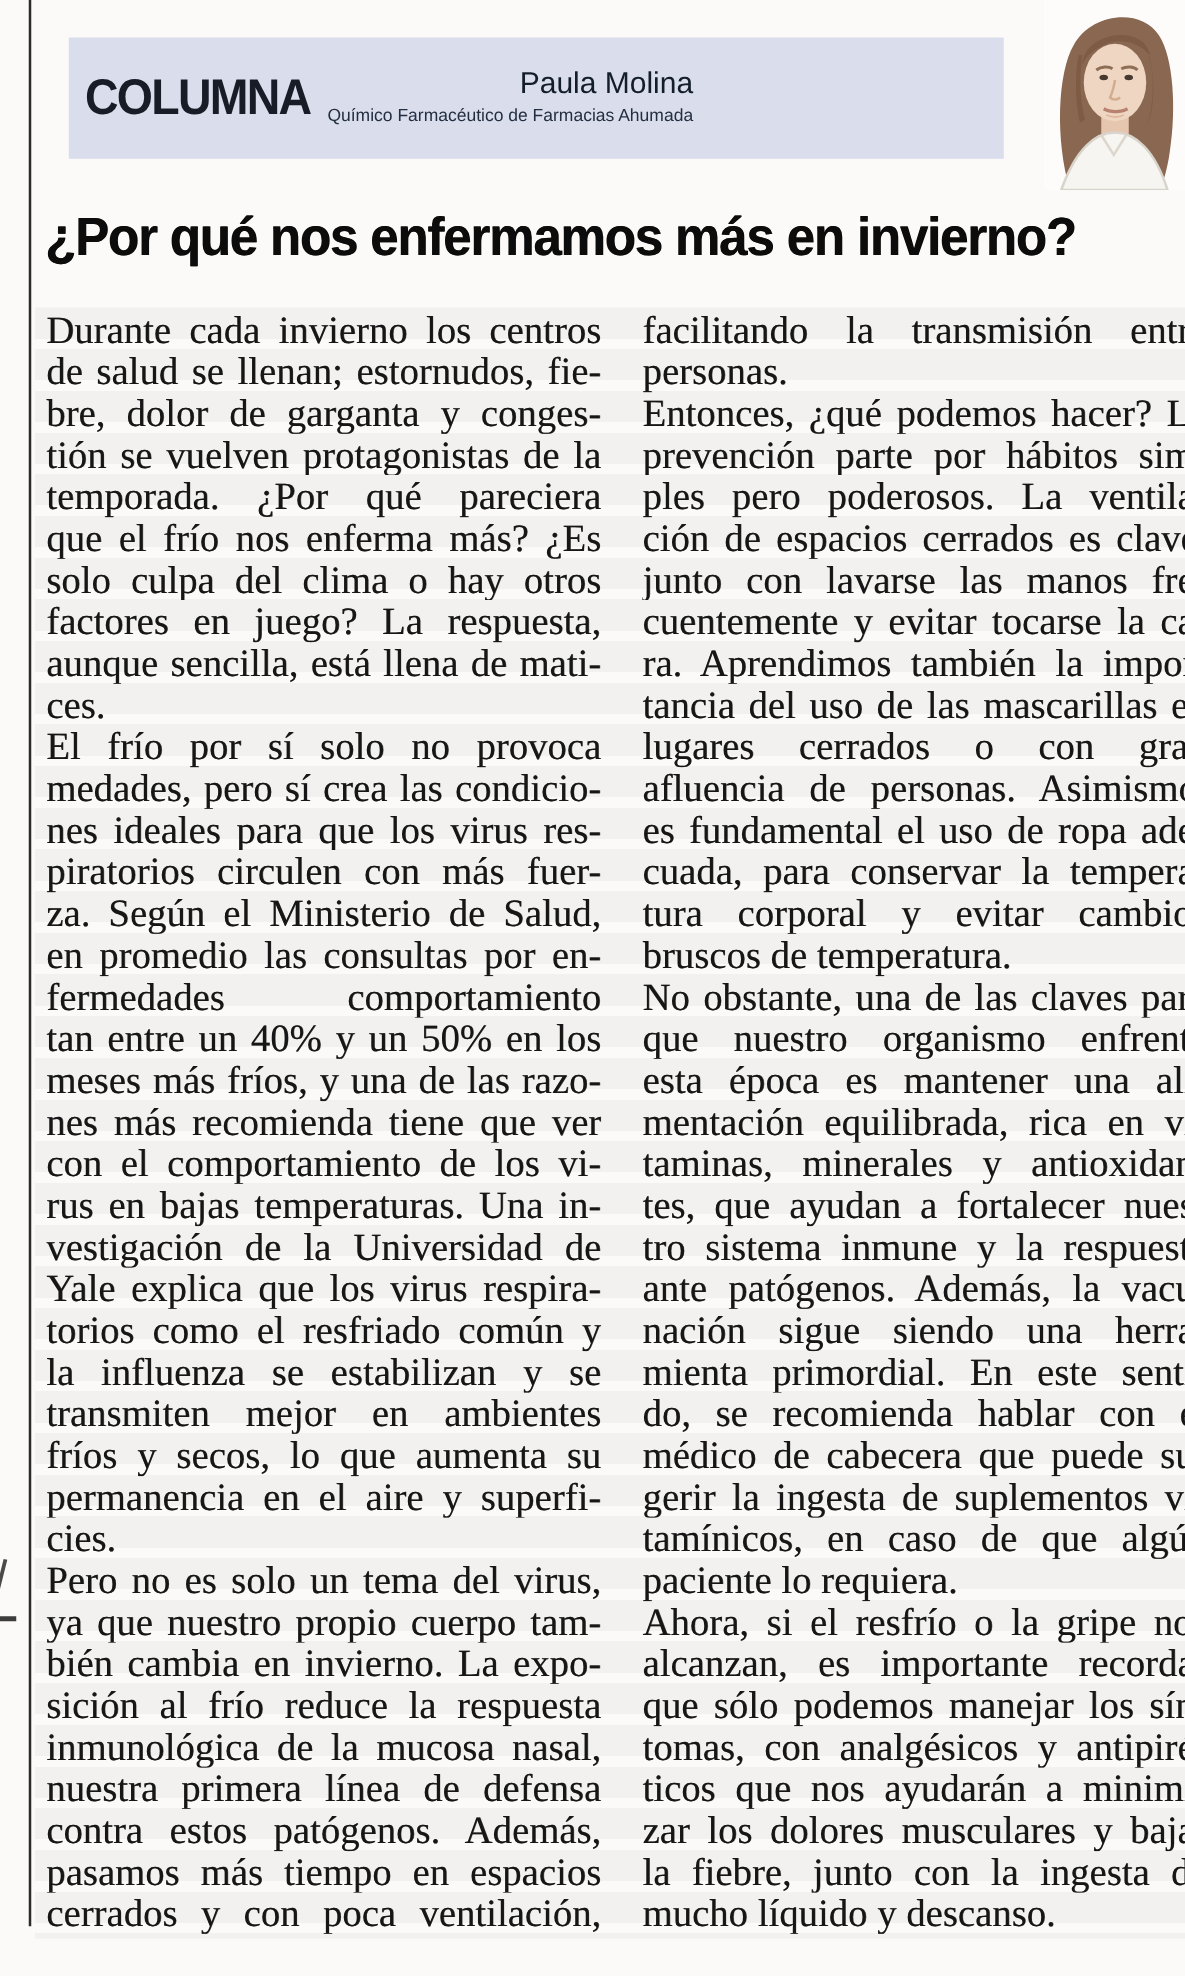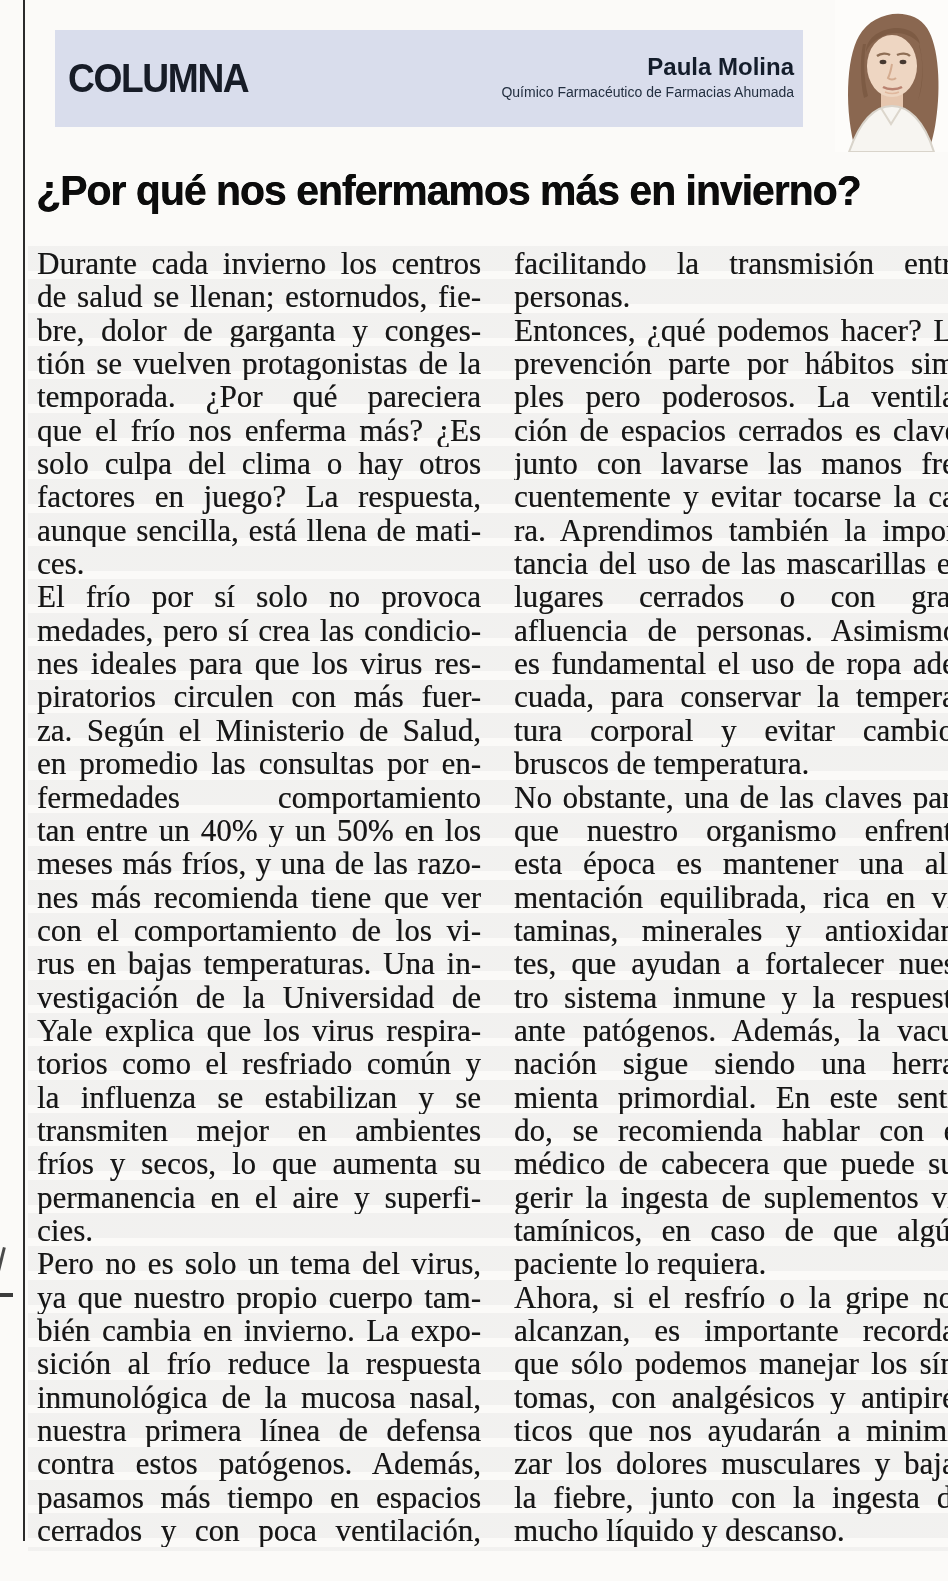--- a/index.html
+++ b/index.html
@@ -45,36 +45,35 @@
   }
 
   .banner {
     position: absolute;
     left: 55px; top: 30px;
     width: 748px; height: 97px;
     background: #d9ddec;
     box-sizing: border-box;
     display: flex;
     align-items: center;
-    justify-content: space-between;
     padding: 0 9px 0 13px;
     font-family: "Liberation Sans", sans-serif;
   }
   .kicker {
     font-weight: bold;
     font-size: 40px;
     letter-spacing: -1.5px;
     color: #171c27;
     transform: scaleX(0.93);
     transform-origin: left center;
     white-space: nowrap;
   }
   .byline { text-align: right; }
   .byline-name {
-    font-weight: bold;
+    font-weight: normal;
     font-size: 24px;
     line-height: 26px;
     color: #141d2b;
   }
   .byline-title {
     font-size: 14px;
     line-height: 24px;
     color: #232f40;
   }
 

